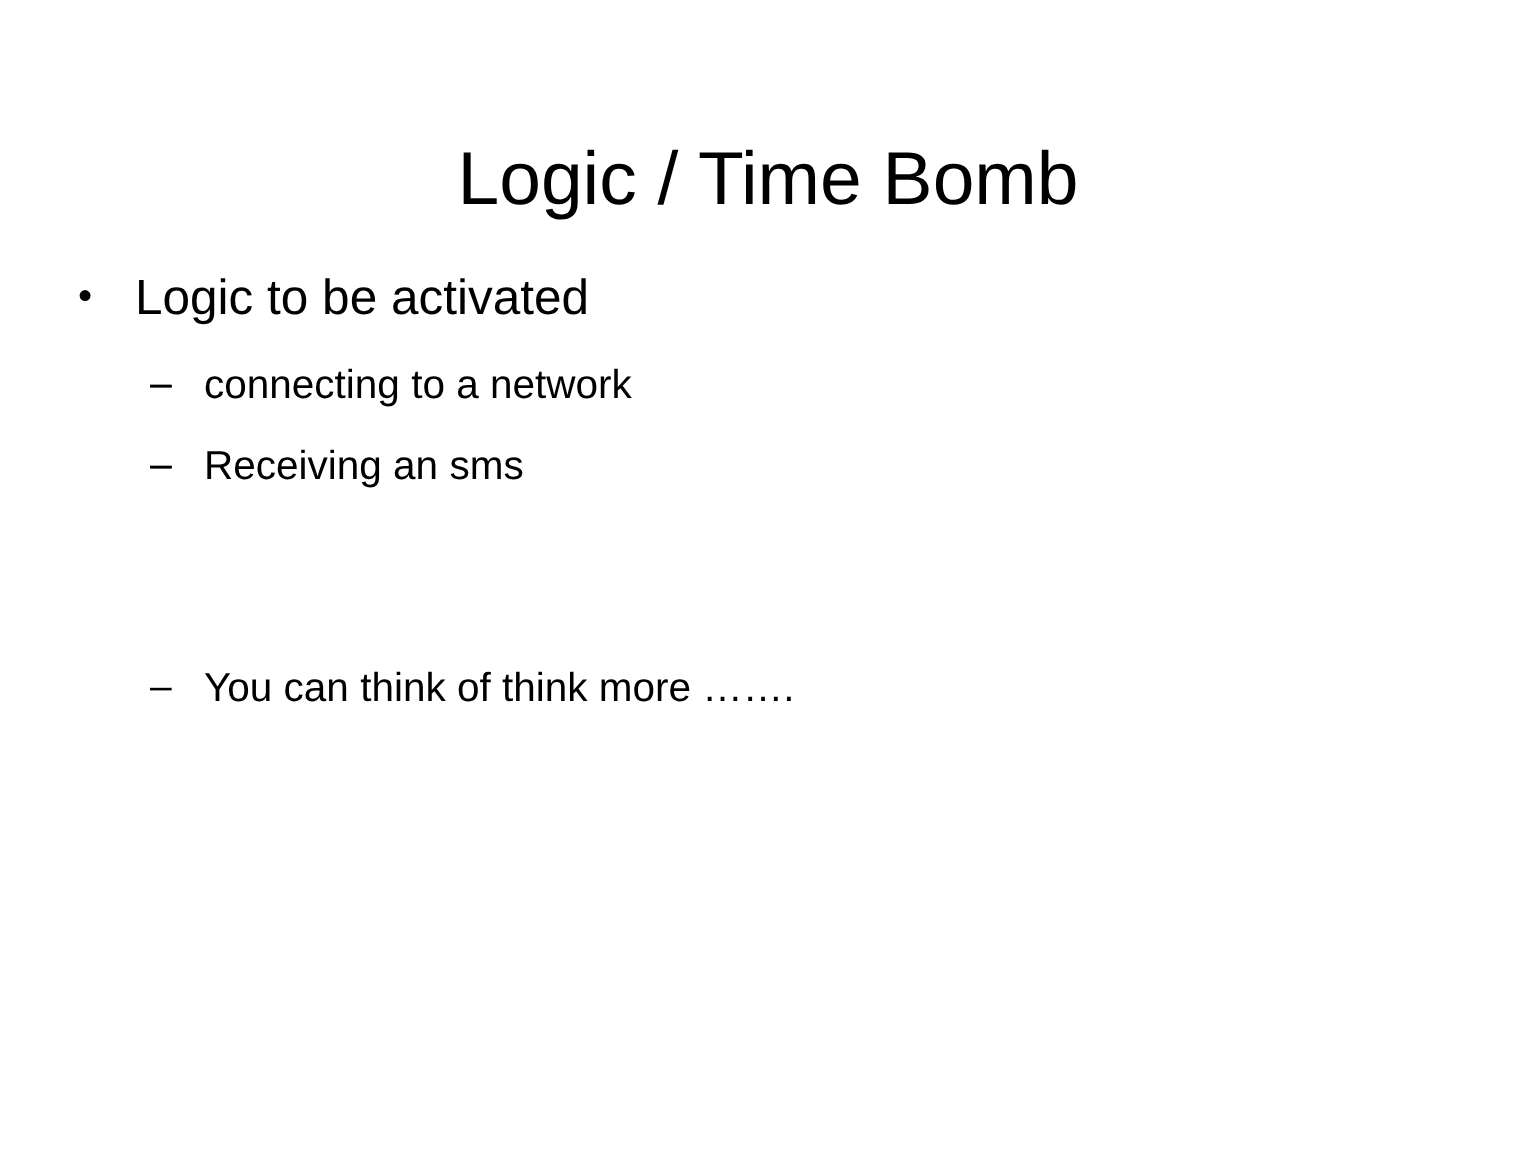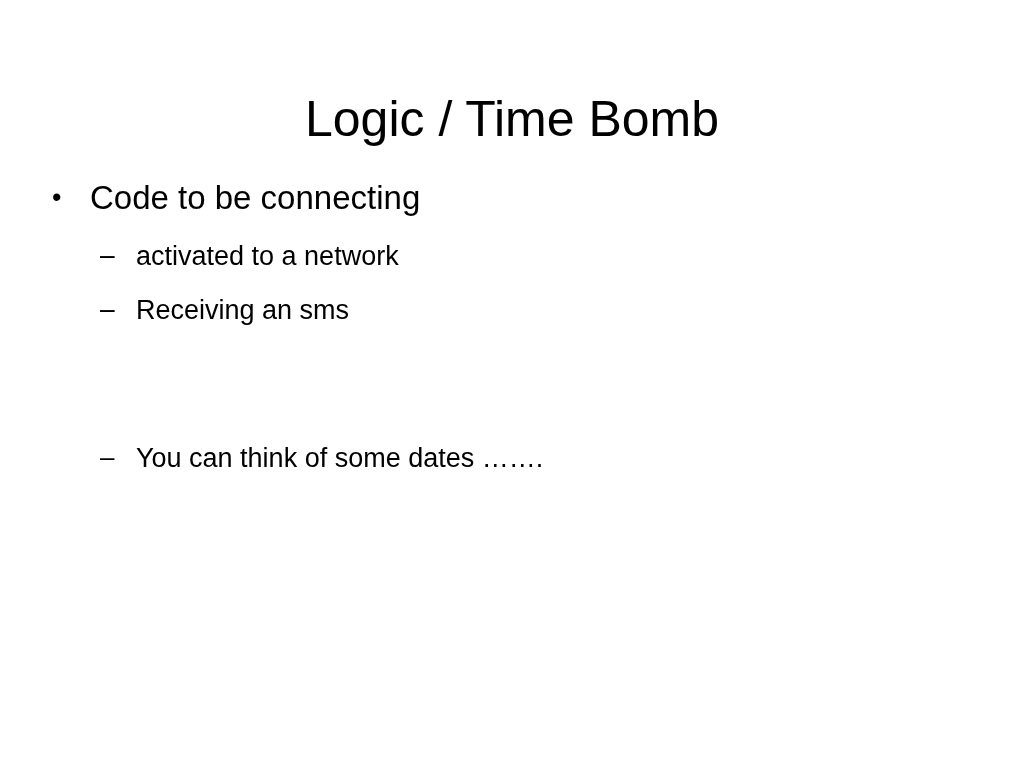--- a/index.html
+++ b/index.html
@@ -76,43 +76,43 @@
 <body>
 
 <div class="slide">
 
   <h1 class="slide-title">Logic / Time Bomb</h1>
 
   <div class="body-content">
 
     <div class="bullet-l1">
       <span class="marker">•</span>
-      <span>Code to be connecting</span>
+      <span>Logic to be activated</span>
     </div>
 
     <div class="sub-list">
 
       <div class="bullet-l2">
         <span class="marker">–</span>
       </div>
 
       <div class="bullet-l2">
         <span class="marker">–</span>
-        <span>activated to a network</span>
+        <span>connecting to a network</span>
       </div>
 
       <div class="bullet-l2">
         <span class="marker">–</span>
       </div>
 
       <div class="bullet-l2">
         <span class="marker">–</span>
         <span>Receiving an sms</span>
       </div>
 
       <div class="bullet-l2 spaced-top">
         <span class="marker">–</span>
-        <span>You can think of some dates …….</span>
+        <span>You can think of think more …….</span>
       </div>
 
     </div>
   </div>
 </div>
 
 </body></html>

